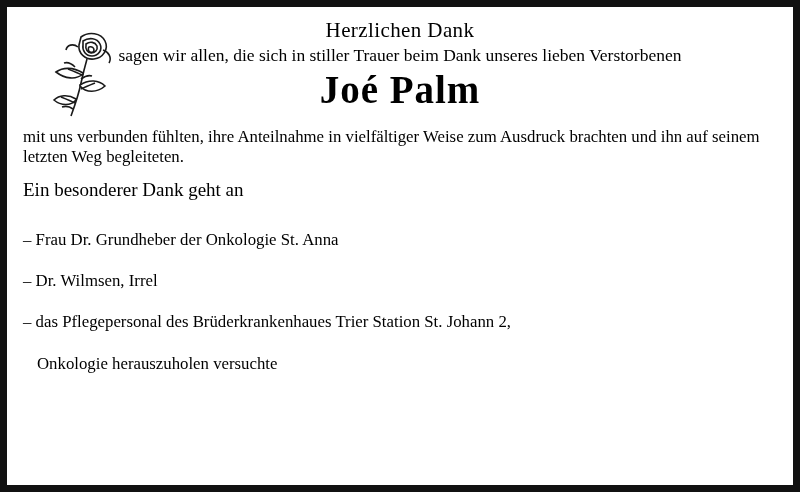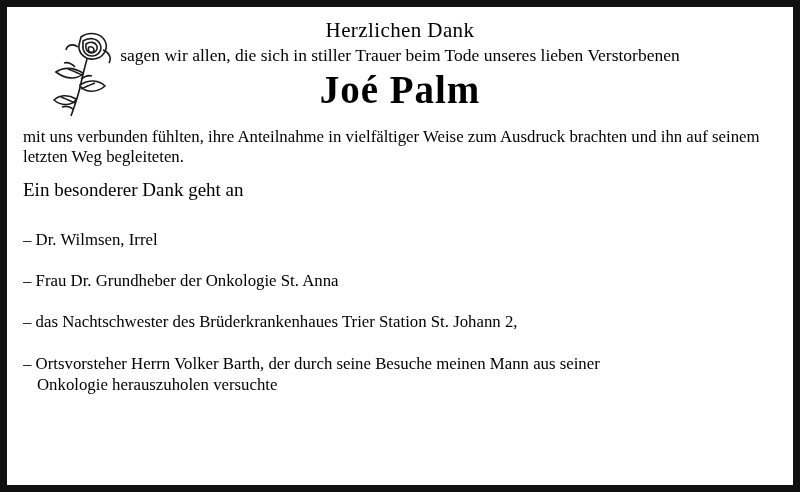--- a/index.html
+++ b/index.html
@@ -104,40 +104,39 @@
         <path d="M38 80 C43 82 48 84 52 86"></path>
         <path d="M52 50 C48 46 44 45 41 46"></path>
         <path d="M58 62 C62 59 66 58 69 59"></path>
         <path d="M50 92 C46 89 42 89 39 90"></path>
       </g>
     </svg>
   </div>
 
   <div class="head">
     <div class="thanks-title">Herzlichen Dank</div>
-    <div class="thanks-sub">sagen wir allen, die sich in stiller Trauer beim Tode unseres lieben Verstorbenen</div>
+    <div class="thanks-sub">sagen wir allen, die sich in stiller Trauer beim Dank unseres lieben Verstorbenen</div>
     <div class="name">Joé  Palm</div>
   </div>
 
   <p class="body-text para-intro">mit uns verbunden fühlten, ihre Anteilnahme in vielfältiger Weise zum Ausdruck brachten und ihn auf seinem letzten Weg begleiteten.</p>
 
   <p class="special">Ein besonderer Dank geht an</p>
 
   <ul class="list">
     <li>
+      <span>– Frau Dr. Grundheber der Onkologie St. Anna</span>
+    </li>
+    <li>
       <span>– Dr. Wilmsen, Irrel</span>
     </li>
     <li>
-      <span>– Frau Dr. Grundheber der Onkologie St. Anna</span>
+      <span>– das Pflegepersonal des Brüderkrankenhaues Trier Station St. Johann 2,</span>
     </li>
     <li>
-      <span>– das Nachtschwester des Brüderkrankenhaues Trier Station St. Johann 2,</span>
-    </li>
-    <li>
-      <span>– Ortsvorsteher Herrn Volker Barth, der durch seine Besuche meinen Mann aus seiner</span>
       <span class="cont">Onkologie herauszuholen versuchte</span>
     </li>
     <li>
       
     </li>
 
   </ul>
 
 </div>
 

